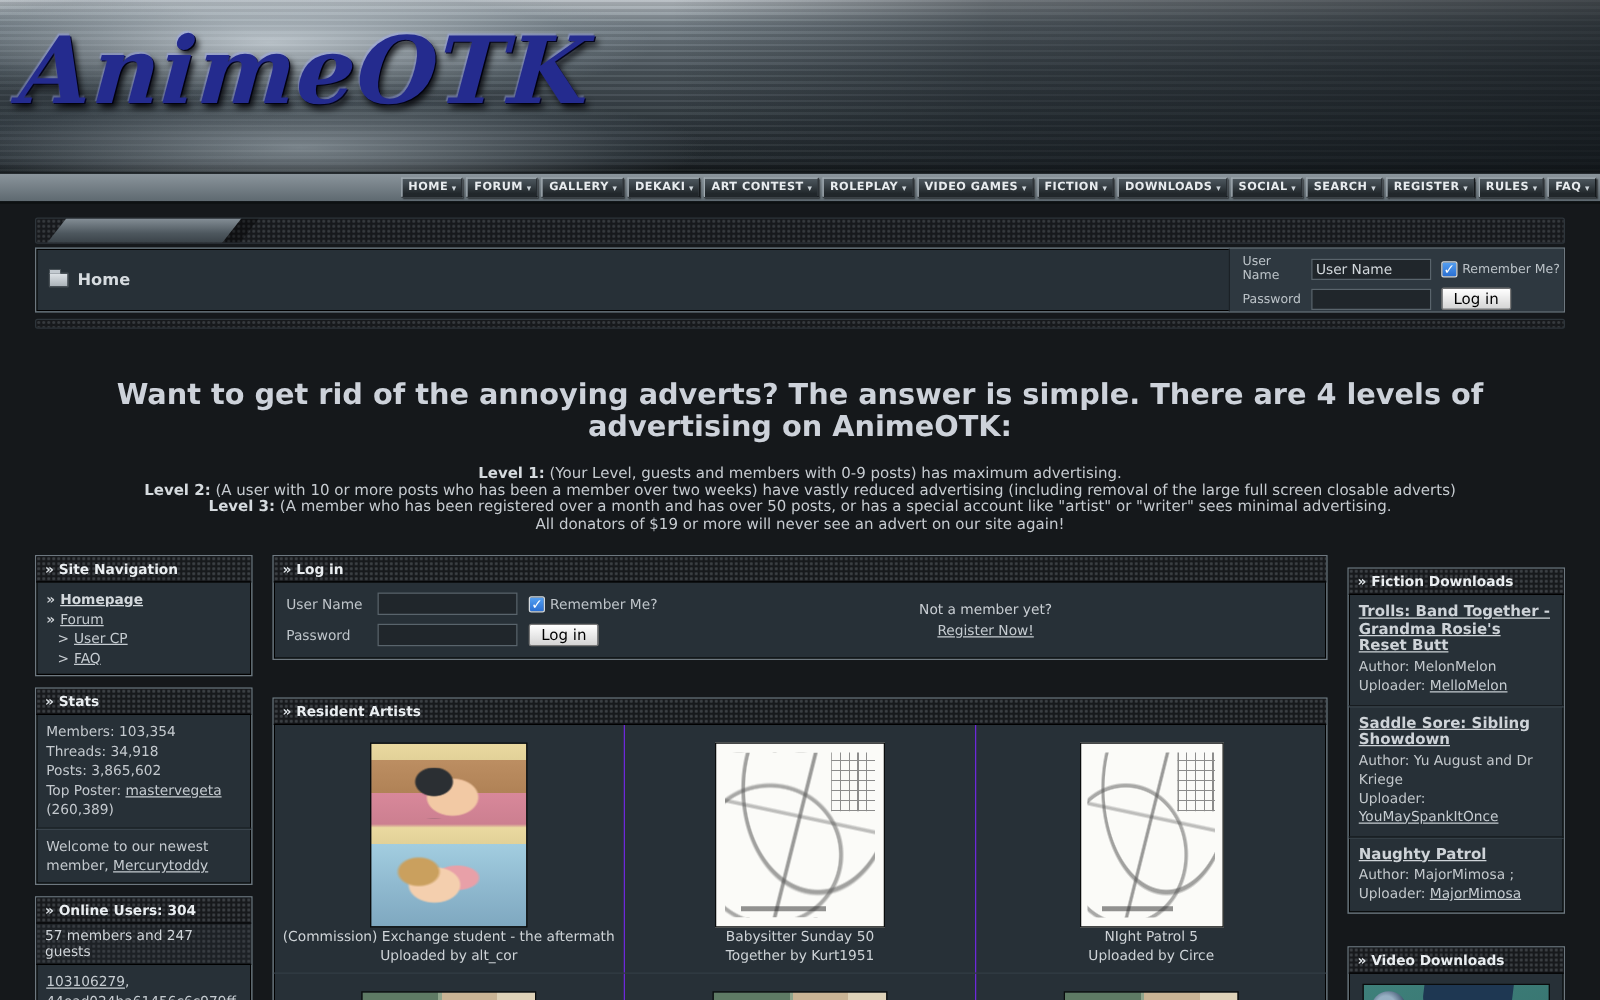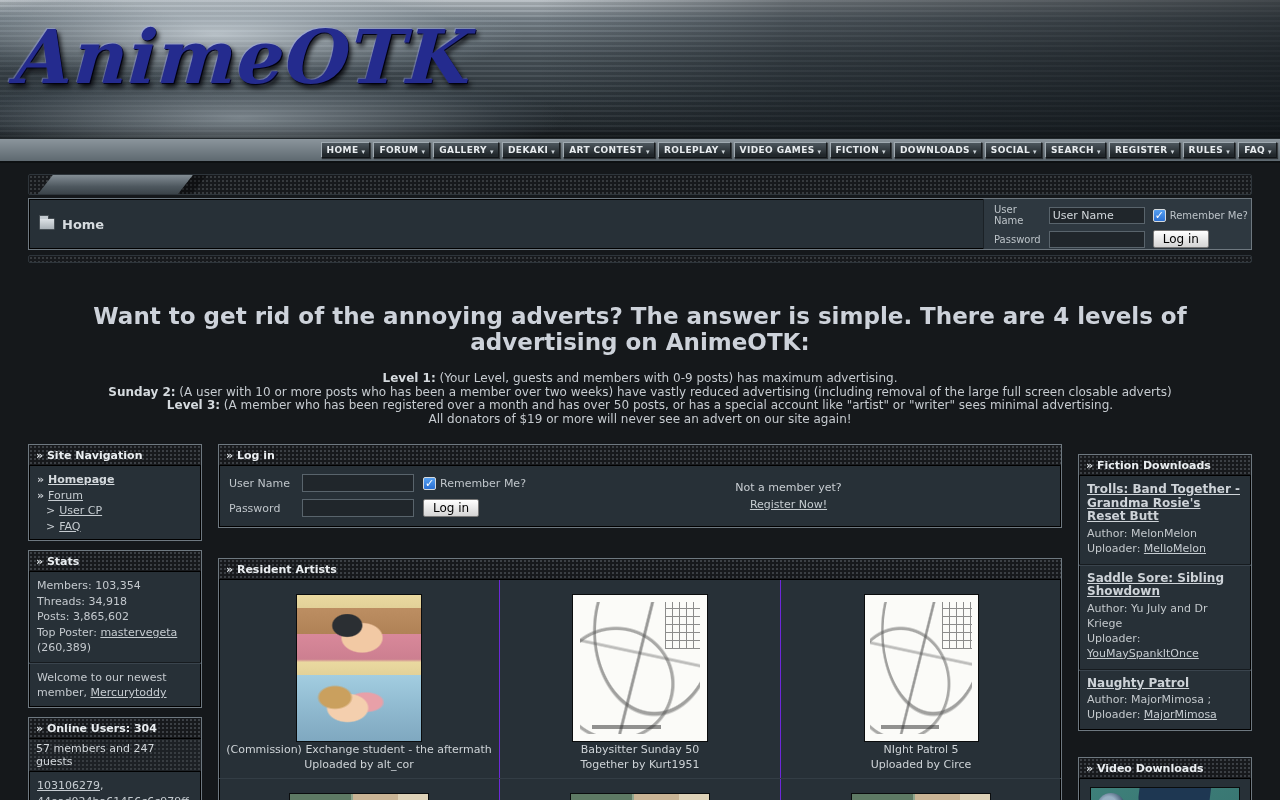--- a/index.html
+++ b/index.html
@@ -274,21 +274,21 @@
     </div>
   </div>
 
   <div class="strip thin"></div>
 
   <div class="notice">
     <div class="notice-h">Want to get rid of the annoying adverts? The answer is simple. There are 4 levels of advertising on AnimeOTK:</div>
 
       <div class="notice-line"><b>Level 1:</b><span> (Your Level, guests and members with 0-9 posts) has maximum advertising.</span></div>
 
-      <div class="notice-line"><b>Sunday 2:</b><span> (A user with 10 or more posts who has been a member over two weeks) have vastly reduced advertising (including removal of the large full screen closable adverts)</span></div>
+      <div class="notice-line"><b>Level 2:</b><span> (A user with 10 or more posts who has been a member over two weeks) have vastly reduced advertising (including removal of the large full screen closable adverts)</span></div>
 
       <div class="notice-line"><b>Level 3:</b><span> (A member who has been registered over a month and has over 50 posts, or has a special account like "artist" or "writer" sees minimal advertising.</span></div>
 
 
       <div class="notice-line"><b></b><span>All donators of $19 or more will never see an advert on our site again!</span></div>
 
   </div>
 
   <div class="cols">
 
@@ -454,21 +454,21 @@
         <div class="panel-h">Fiction Downloads</div>
 
           <div class="fd-item">
             <a class="fd-title" href="#">Trolls: Band Together - Grandma Rosie's Reset Butt</a>
             <div class="fd-meta">Author: MelonMelon</div>
             <div class="fd-meta"><span>Uploader:</span> <a href="#">MelloMelon</a></div>
           </div>
 
           <div class="fd-item">
             <a class="fd-title" href="#">Saddle Sore: Sibling Showdown</a>
-            <div class="fd-meta">Author: Yu July and Dr Kriege</div>
+            <div class="fd-meta">Author: Yu August and Dr Kriege</div>
             <div class="fd-meta"><span>Uploader:</span> <a href="#">YouMaySpankItOnce</a></div>
           </div>
 
           <div class="fd-item">
             <a class="fd-title" href="#">Naughty Patrol</a>
             <div class="fd-meta">Author: MajorMimosa ;</div>
             <div class="fd-meta"><span>Uploader:</span> <a href="#">MajorMimosa</a></div>
           </div>
 
       </div>

